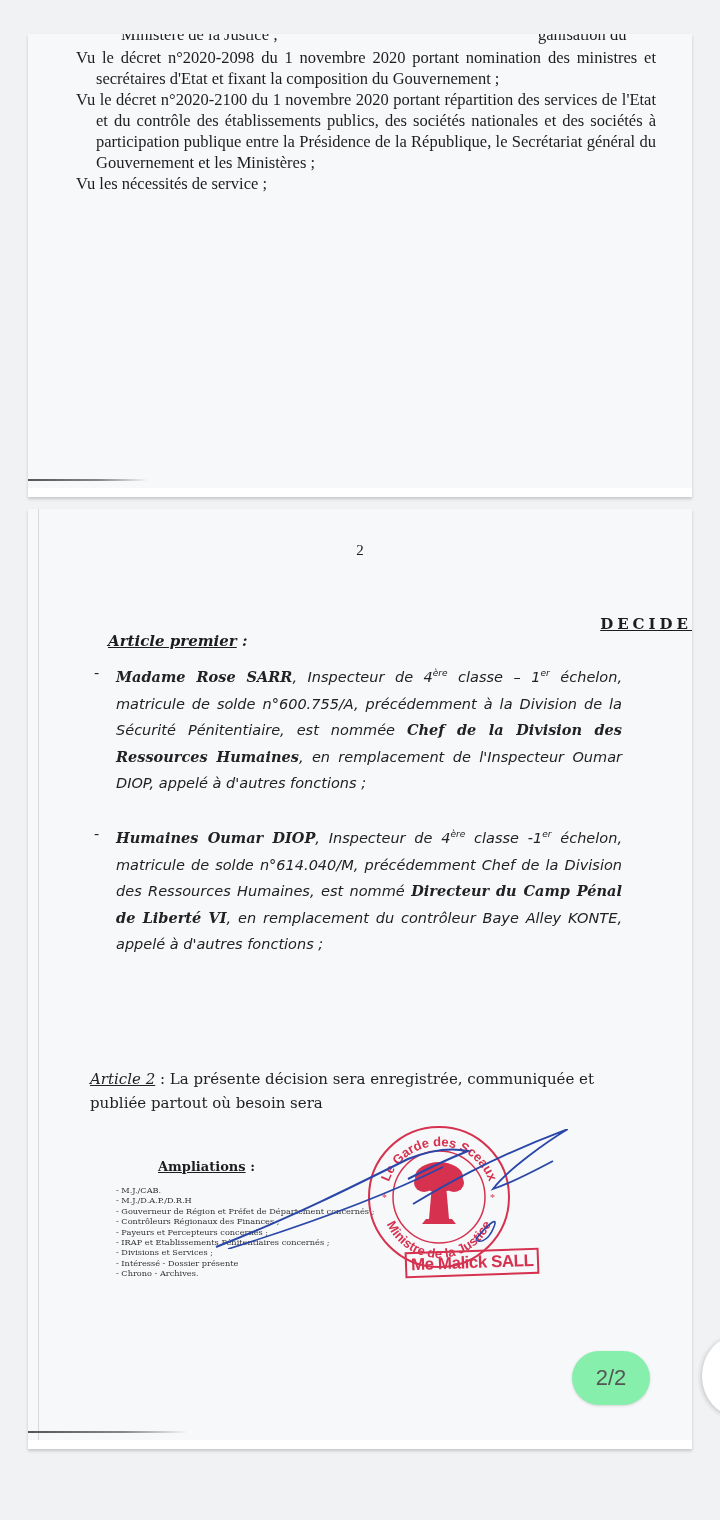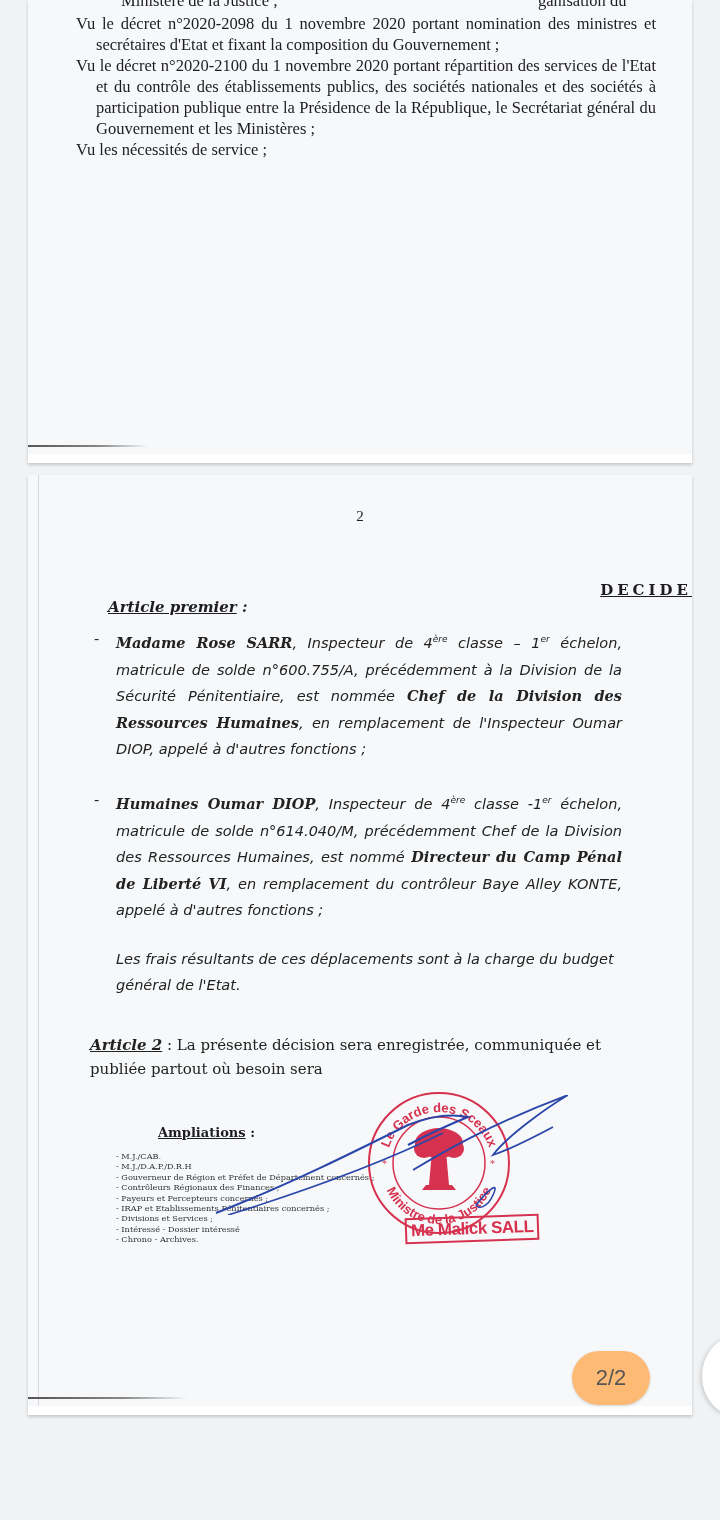--- a/index.html
+++ b/index.html
@@ -10,20 +10,21 @@
     font-family: "Liberation Serif", "DejaVu Serif", serif;
     color: #1d1d1f;
   }
   .page {
     position: absolute;
     left: 28px;
     width: 664px;
     background: #f6f8fa;
     box-shadow: 0 2px 3px rgba(0,0,0,0.18);
     overflow: hidden;
+    margin-top: 34px;
   }
   .page-1 { top: 0; height: 463px; }
   .page-2 { top: 475px; height: 940px; }
   .page-bottom-strip {
     position: absolute; left: 0; right: 0; bottom: 0; height: 9px; background: #ffffff;
   }
   .scan-edge {
     position: absolute; left: 0; height: 2px;
     background: linear-gradient(90deg, #555 0%, #888 60%, rgba(136,136,136,0) 100%);
   }
@@ -66,21 +67,21 @@
   .b1 { top: 151px; }
   .b2 { top: 312px; }
   .frais {
     position: absolute; left: 88px; width: 506px; top: 471px;
     font-family: "DejaVu Sans", sans-serif; font-style: italic; font-size: 14.5px; line-height: 26px; color: #222;
   }
   .art2 {
     position: absolute; left: 62px; width: 530px; top: 558px;
     font-family: "DejaVu Serif", serif; font-size: 15px; line-height: 24px; color: #222;
   }
-  .art2 .lbl { font-weight: bold; font-style: italic; text-decoration: underline; }
+  .art2 .lbl { font-weight: normal; font-style: italic; text-decoration: underline; }
   .ampl-title {
     position: absolute; left: 130px; top: 650px;
     font-family: "DejaVu Serif", serif; font-weight: bold; font-size: 13px;
   }
   .ampl-title u { }
   .ampl-list {
     position: absolute; left: 88px; top: 676px;
     font-family: "DejaVu Serif", serif; font-size: 8.2px; line-height: 10.4px; color: #333;
     list-style: none;
   }
@@ -88,21 +89,21 @@
   .stamp-name {
     position: absolute; left: 377px; top: 741px;
     border: 2px solid #d6324f; color: #d6324f; padding: 1px 4px;
     font-family: "Liberation Sans", sans-serif; font-weight: bold; font-size: 17px; letter-spacing: -0.5px;
     transform: rotate(-2deg);
   }
   .signature { position: absolute; left: 180px; top: 620px; width: 360px; height: 120px; pointer-events: none; }
 
   .page-indicator {
     position: absolute; left: 572px; top: 1351px; width: 78px; height: 54px;
-    border-radius: 27px; background: #fdba74;
+    border-radius: 27px; background: #86efac;
     box-shadow: 0 1px 3px rgba(0,0,0,0.15);
     display: flex; align-items: center; justify-content: center;
     font-family: "Liberation Sans", sans-serif; font-size: 22px; color: #555;
   }
   .float-btn {
     position: absolute; left: 702px; top: 1336px; width: 70px; height: 80px;
     border-radius: 50%; background: #ffffff; box-shadow: -1px 1px 5px rgba(0,0,0,0.2);
   }
 </style>
 </head>
@@ -129,34 +130,33 @@
   <div class="bullet-block b1">
     <span class="dash">-</span>
     <b>Madame Rose SARR</b><span>, Inspecteur de 4</span><sup>ère</sup><span> classe – 1</span><sup>er</sup><span> échelon, matricule de solde n°600.755/A, précédemment à la Division de la Sécurité Pénitentiaire, est nommée </span><b>Chef de la Division des Ressources Humaines</b><span>, en remplacement de l'Inspecteur Oumar DIOP, appelé à d'autres fonctions ;</span>
   </div>
 
   <div class="bullet-block b2">
     <span class="dash">-</span>
     <b>Humaines Oumar DIOP</b><span>, Inspecteur de 4</span><sup>ère</sup><span> classe -1</span><sup>er</sup><span> échelon, matricule de solde n°614.040/M, précédemment Chef de la Division des Ressources Humaines, est nommé </span><b>Directeur du Camp Pénal de Liberté VI</b><span>, en remplacement du contrôleur Baye Alley KONTE, appelé à d'autres fonctions ;</span>
   </div>
 
-  <div class="frais">Les frais résultants de ces déplacements sont à la charge du budget général de l'Etat.</div>
 
   <div class="art2"><span class="lbl">Article 2</span><span> : La présente décision sera enregistrée, communiquée et publiée partout où besoin sera</span></div>
 
   <div class="ampl-title"><u>Ampliations</u><span> :</span></div>
   <ul class="ampl-list">
     <li>- M.J./CAB.</li>
     <li>- M.J./D.A.P./D.R.H</li>
     <li>- Gouverneur de Région et Préfet de Département concernés ;</li>
     <li>- Contrôleurs Régionaux des Finances ;</li>
     <li>- Payeurs et Percepteurs concernés ;</li>
     <li>- IRAP et Etablissements Pénitentiaires concernés ;</li>
     <li>- Divisions et Services ;</li>
-    <li>- Intéressé  -  Dossier intéressé</li>
+    <li>- Intéressé  -  Dossier présente</li>
     <li>- Chrono    -   Archives.</li>
   </ul>
 
   <svg class="stamp" viewBox="0 0 150 150">
     <defs>
       <path id="arcTop" d="M 22 80 A 53 53 0 0 1 128 80"></path>
       <path id="arcBot" d="M 18 82 A 57 57 0 0 0 132 82"></path>
     </defs>
     <circle cx="75" cy="78" r="70" fill="none" stroke="#d6324f" stroke-width="2"></circle>
     <circle cx="75" cy="78" r="46" fill="none" stroke="#d6324f" stroke-width="1.5"></circle>

